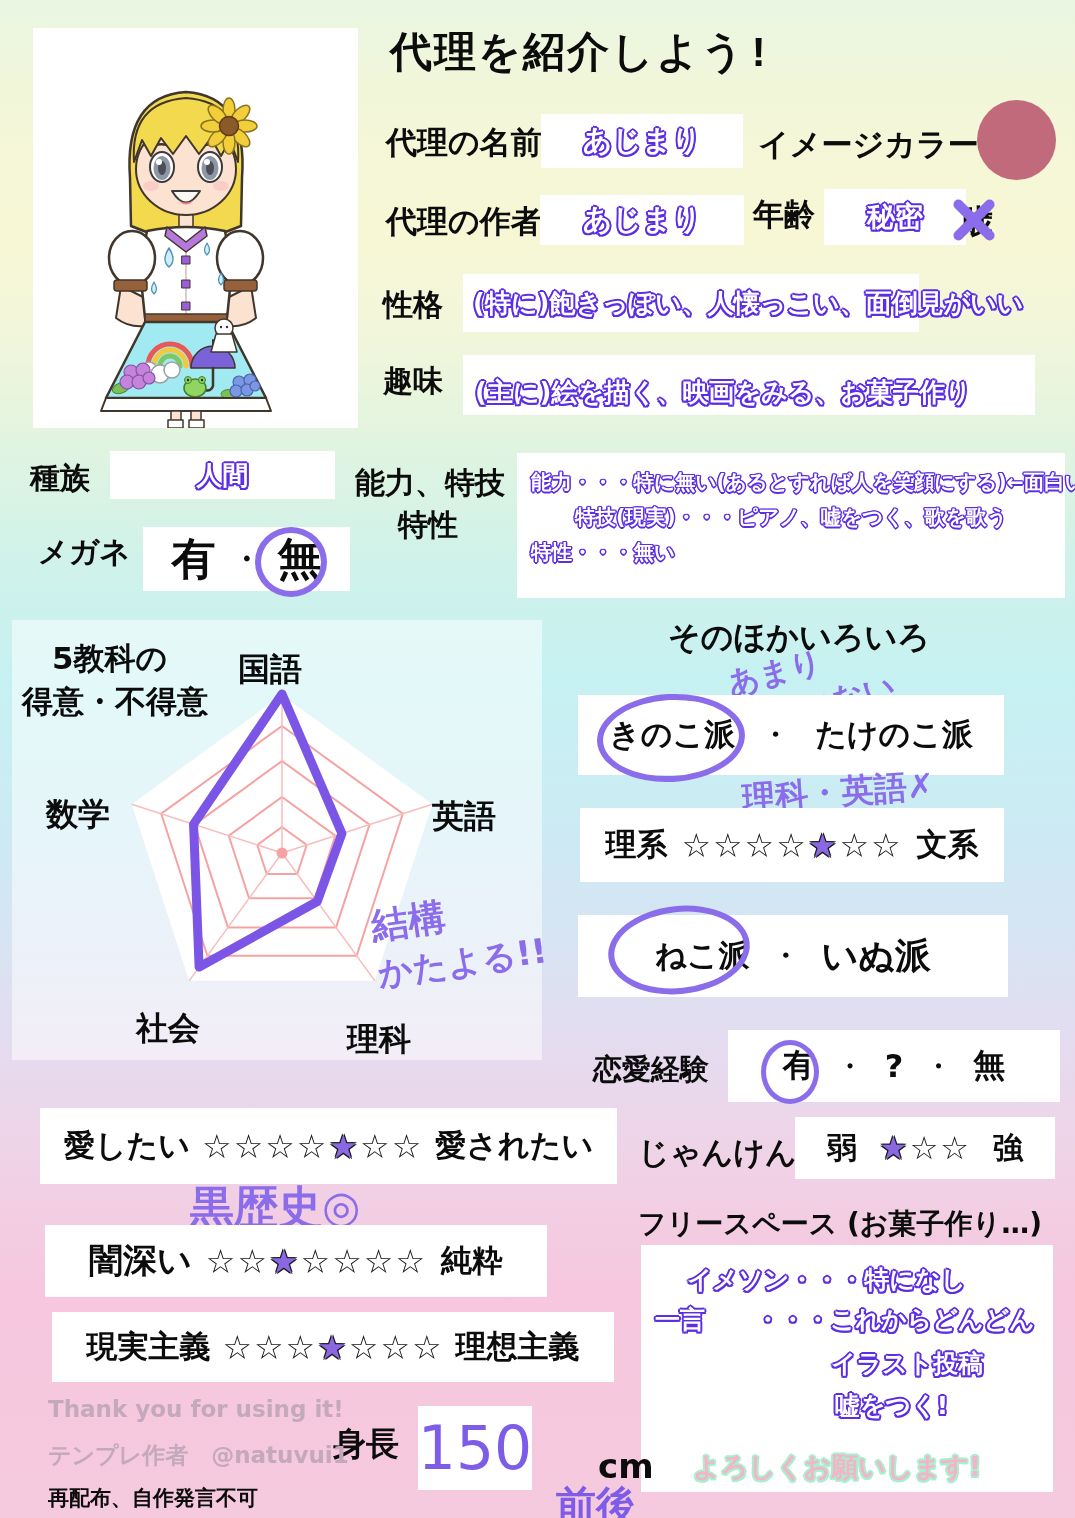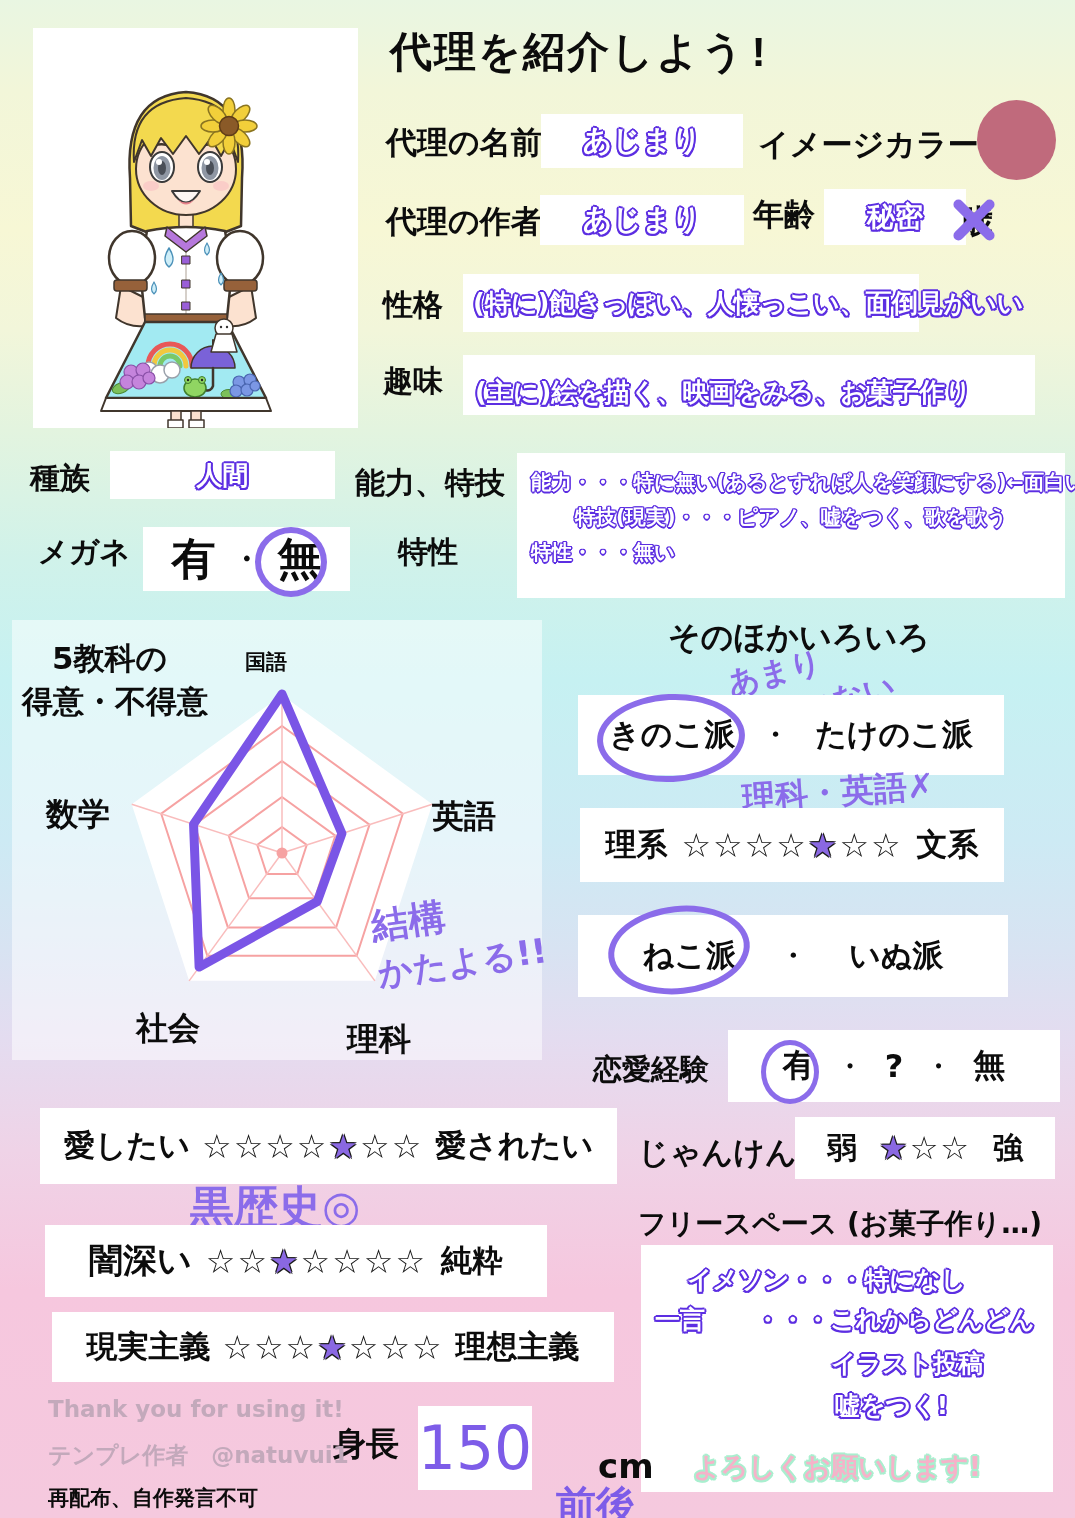--- a/index.html
+++ b/index.html
@@ -180,21 +180,21 @@
 <div class="abs label" style="left:383px;top:361px;font-size:30px;">趣味</div>
 <div class="whitebox" style="left:463px;top:355px;width:572px;height:60px;justify-content:flex-start;padding-left:12px;padding-top:14px;">
   <span class="bubble" style="font-size:26px;">(主に)絵を描く、映画をみる、お菓子作り</span>
 </div>
 
 <div class="abs label" style="left:30px;top:458px;font-size:30px;">種族</div>
 <div class="whitebox" style="left:110px;top:451px;width:225px;height:48px;">
   <span class="bubble" style="font-size:26px;">人間</span>
 </div>
 <div class="abs label" style="left:355px;top:463px;font-size:30px;">能力、特技</div>
-<div class="abs label" style="left:398px;top:505px;font-size:30px;margin-top:27px;">特性</div>
+<div class="abs label" style="left:398px;top:505px;font-size:30px;">特性</div>
 <div class="textbox" style="left:517px;top:453px;width:548px;height:145px;padding:12px 14px;">
   <div class="bubble-sm" style="font-size:20.5px;line-height:35px;">能力・・・特に無い(あるとすれば人を笑顔にする)←面白い</div>
   <div class="bubble-sm" style="font-size:20.5px;line-height:35px;padding-left:44px;">特技(現実)・・・ピアノ、嘘をつく、歌を歌う</div>
   <div class="bubble-sm" style="font-size:20.5px;line-height:35px;">特性・・・無い</div>
 </div>
 <div class="abs label" style="left:38px;top:532px;font-size:30px;">メガネ</div>
 <div class="whitebox" style="left:143px;top:527px;width:207px;height:64px;gap:16px;">
   <span class="label" style="font-size:44px;">有</span>
   <span class="label" style="font-size:30px;">・</span>
   <span class="label" style="font-size:44px;">無</span>
@@ -211,21 +211,21 @@
     <line x1="270" y1="233" x2="270" y2="75" stroke="#f9bcbc" stroke-width="1.5"></line>
     <line x1="270" y1="233" x2="420.2669295746342" y2="184.1753148887583" stroke="#f9bcbc" stroke-width="1.5"></line>
     <line x1="270" y1="233" x2="362.87006986221076" y2="360.8246851112417" stroke="#f9bcbc" stroke-width="1.5"></line>
     <line x1="270" y1="233" x2="177.12993013778924" y2="360.8246851112417" stroke="#f9bcbc" stroke-width="1.5"></line>
     <line x1="270" y1="233" x2="119.73307042536575" y2="184.17531488875827" stroke="#f9bcbc" stroke-width="1.5"></line>
     <circle cx="270" cy="233" r="5.5" fill="#f6a2a2"></circle>
     <polygon points="270,74 329.9165605265947,213.53192935437832 305.2671151375484,281.54101966249686 187.1222794267613,347.0713962068676 181.55174398455074,204.26141952312986" fill="none" stroke="#7a55e6" stroke-width="9" stroke-linejoin="round" stroke-linecap="round"></polygon>
   </svg>
 <div class="abs label" style="left:52px;top:638px;font-size:31px;">5教科の</div>
 <div class="abs label" style="left:22px;top:681px;font-size:31px;">得意・不得意</div>
-<div class="abs label" style="left:245px;top:648px;font-size:21px;">国語</div>
+<div class="abs label" style="left:238px;top:648px;font-size:32px;">国語</div>
 <div class="abs label" style="left:432px;top:795px;font-size:32px;">英語</div>
 <div class="abs label" style="left:347px;top:1018px;font-size:32px;">理科</div>
 <div class="abs label" style="left:136px;top:1007px;font-size:32px;">社会</div>
 <div class="abs label" style="left:46px;top:793px;font-size:32px;">数学</div>
 <div class="abs" style="left:374px;top:890px;transform:rotate(-8deg);">
   <div class="hand" style="font-size:37px;">結構</div>
   <div class="hand" style="font-size:34px;">かたよる!!</div>
 </div>
 
 <div class="abs label" style="left:668px;top:616px;font-size:32px;">そのほかいろいろ</div>
@@ -241,24 +241,24 @@
 <div class="circle-mark" style="left:597px;top:694px;width:148px;height:88px;transform:rotate(-3deg);"></div>
 
 <div class="abs hand" style="left:742px;top:770px;font-size:33px;transform:rotate(-4deg);">理科・英語✗</div>
 
 <div class="whitebox" style="left:580px;top:808px;width:424px;height:74px;gap:14px;">
   <span class="label" style="font-size:31px;">理系</span>
   <span class="stars" style="font-size:33px;"><span class="star-e">☆</span><span class="star-e">☆</span><span class="star-e">☆</span><span class="star-e">☆</span><span class="star-f">★</span><span class="star-e">☆</span><span class="star-e">☆</span></span>
   <span class="label" style="font-size:31px;">文系</span>
 </div>
 
-<div class="whitebox" style="left:578px;top:915px;width:430px;height:82px;gap:42px;">
+<div class="whitebox" style="left:578px;top:915px;width:430px;height:82px;gap:22px;">
   <span class="label" style="font-size:31px;">ねこ派</span>
   <span class="label" style="font-size:28px;">・</span>
-  <span class="label" style="font-size:31px;">いぬ派</span>
+  <span class="label" style="font-size:36px;">いぬ派</span>
 </div>
 <div class="circle-mark" style="left:608px;top:906px;width:142px;height:88px;transform:rotate(-6deg);"></div>
 
 <div class="abs label" style="left:593px;top:1050px;font-size:29px;">恋愛経験</div>
 <div class="whitebox" style="left:728px;top:1030px;width:332px;height:72px;gap:22px;">
   <span class="label" style="font-size:32px;">有</span>
   <span class="label" style="font-size:26px;">・</span>
   <span class="label" style="font-size:32px;">?</span>
   <span class="label" style="font-size:26px;">・</span>
   <span class="label" style="font-size:32px;">無</span>

